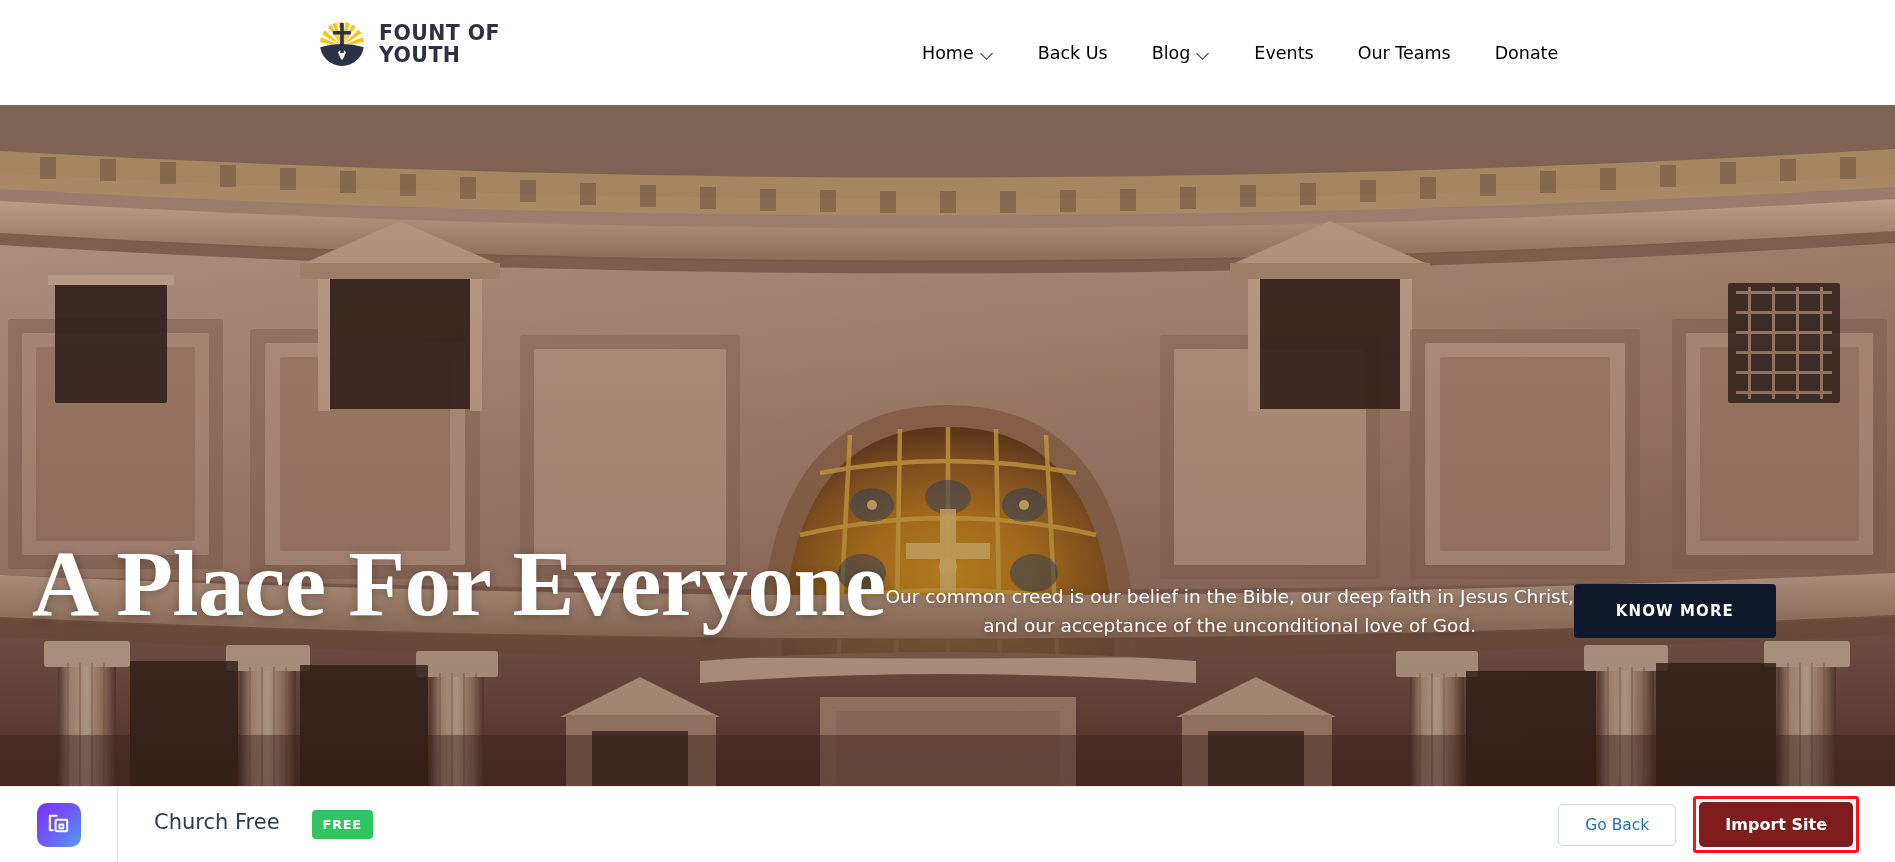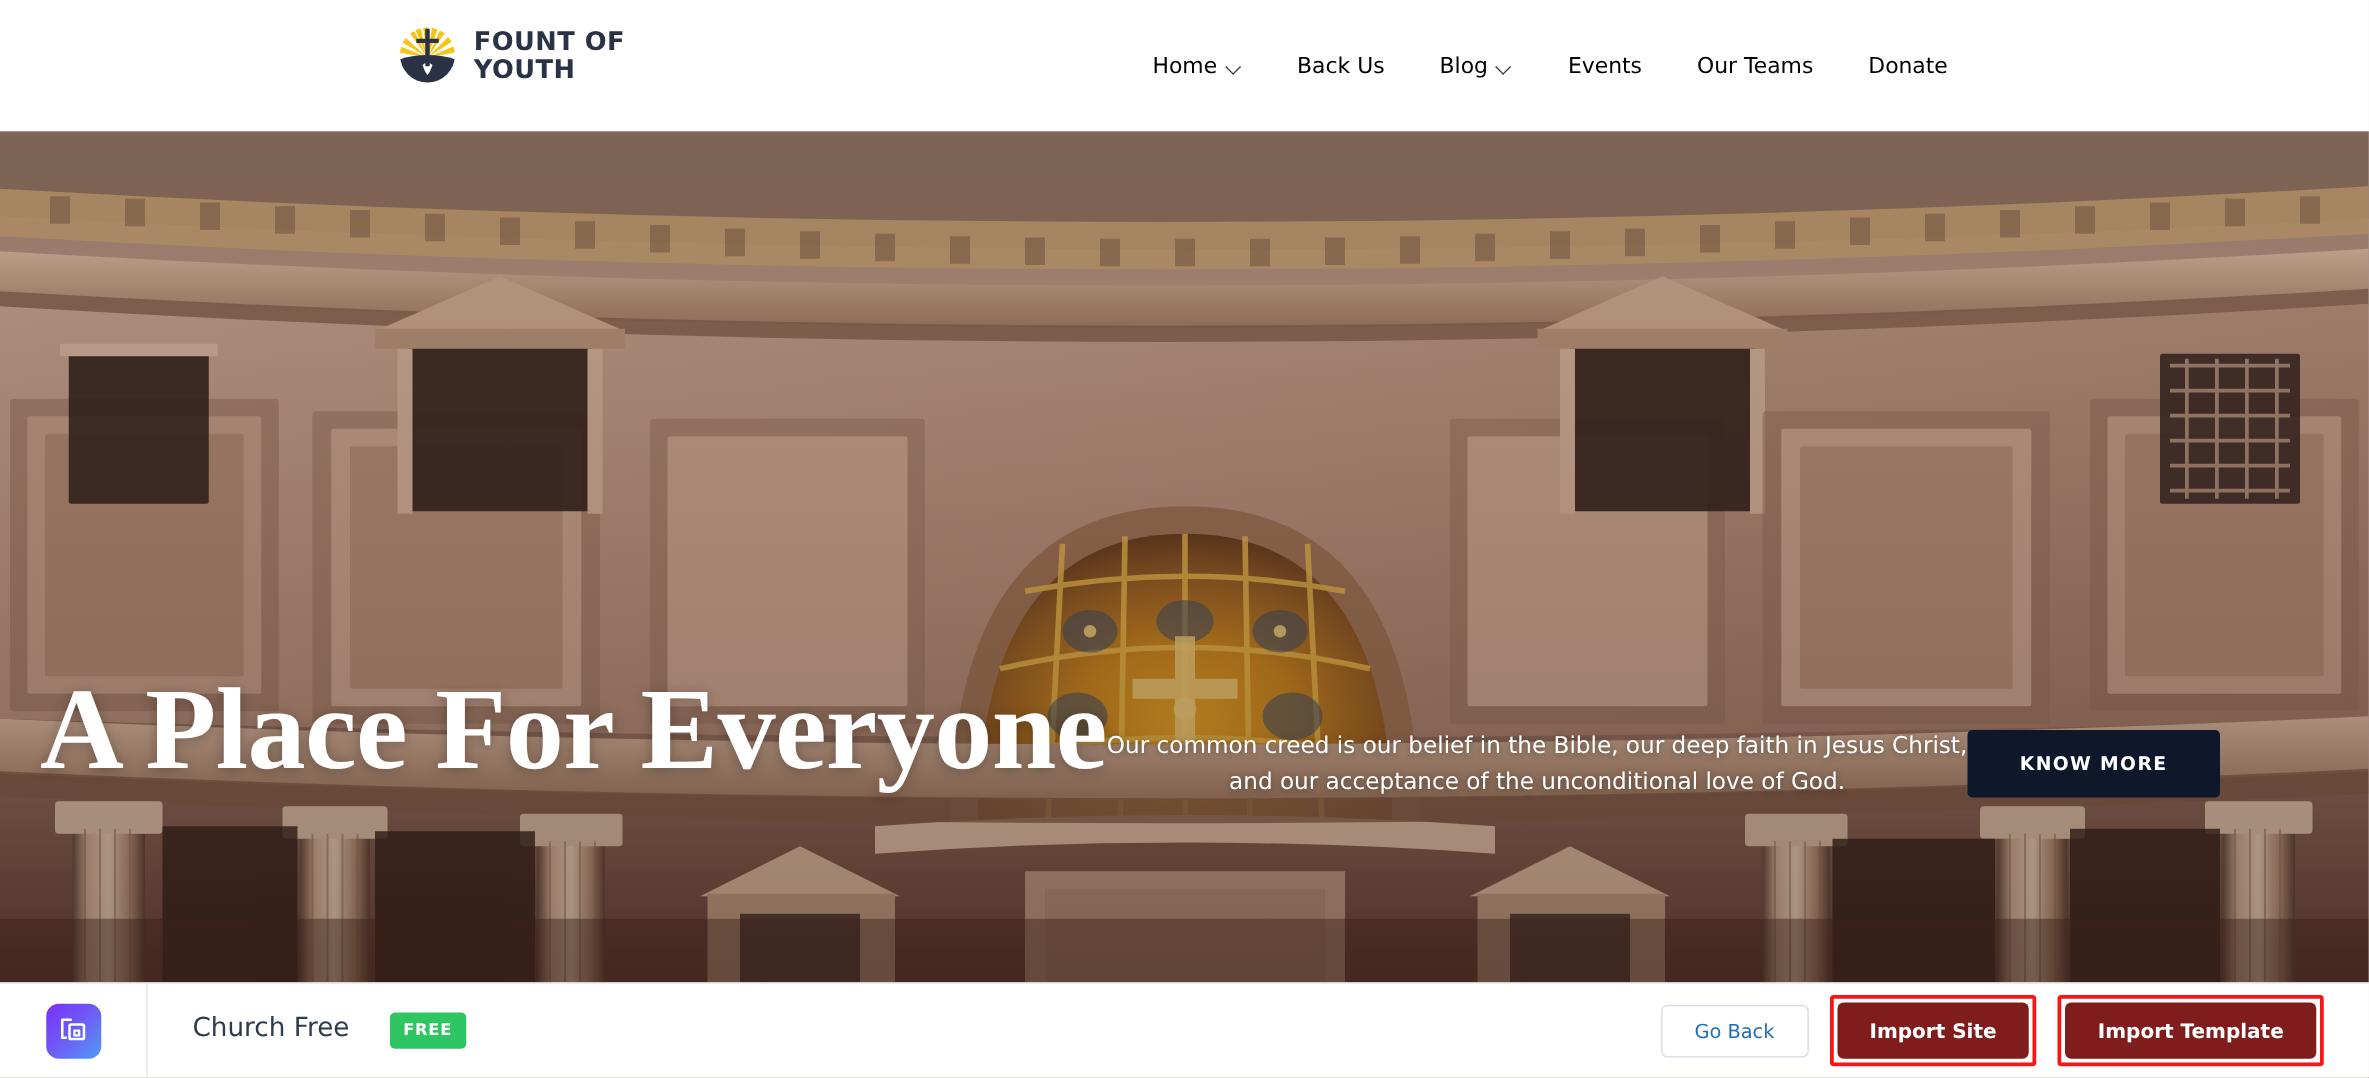--- a/index.html
+++ b/index.html
@@ -459,19 +459,16 @@
       <span class="free-badge">FREE</span>
     </div>
 
     <div class="ab-actions">
       <button class="btn btn-goback">Go Back</button>
 
       <span class="hl-wrap">
         <button class="btn btn-primary">Import Site</button>
       </span>
 
-      <span class="hl-wrap">
-        <button class="btn btn-primary">Import Template</button>
-      </span>
     </div>
   </footer>
 
 </div>
 
 </body></html>

